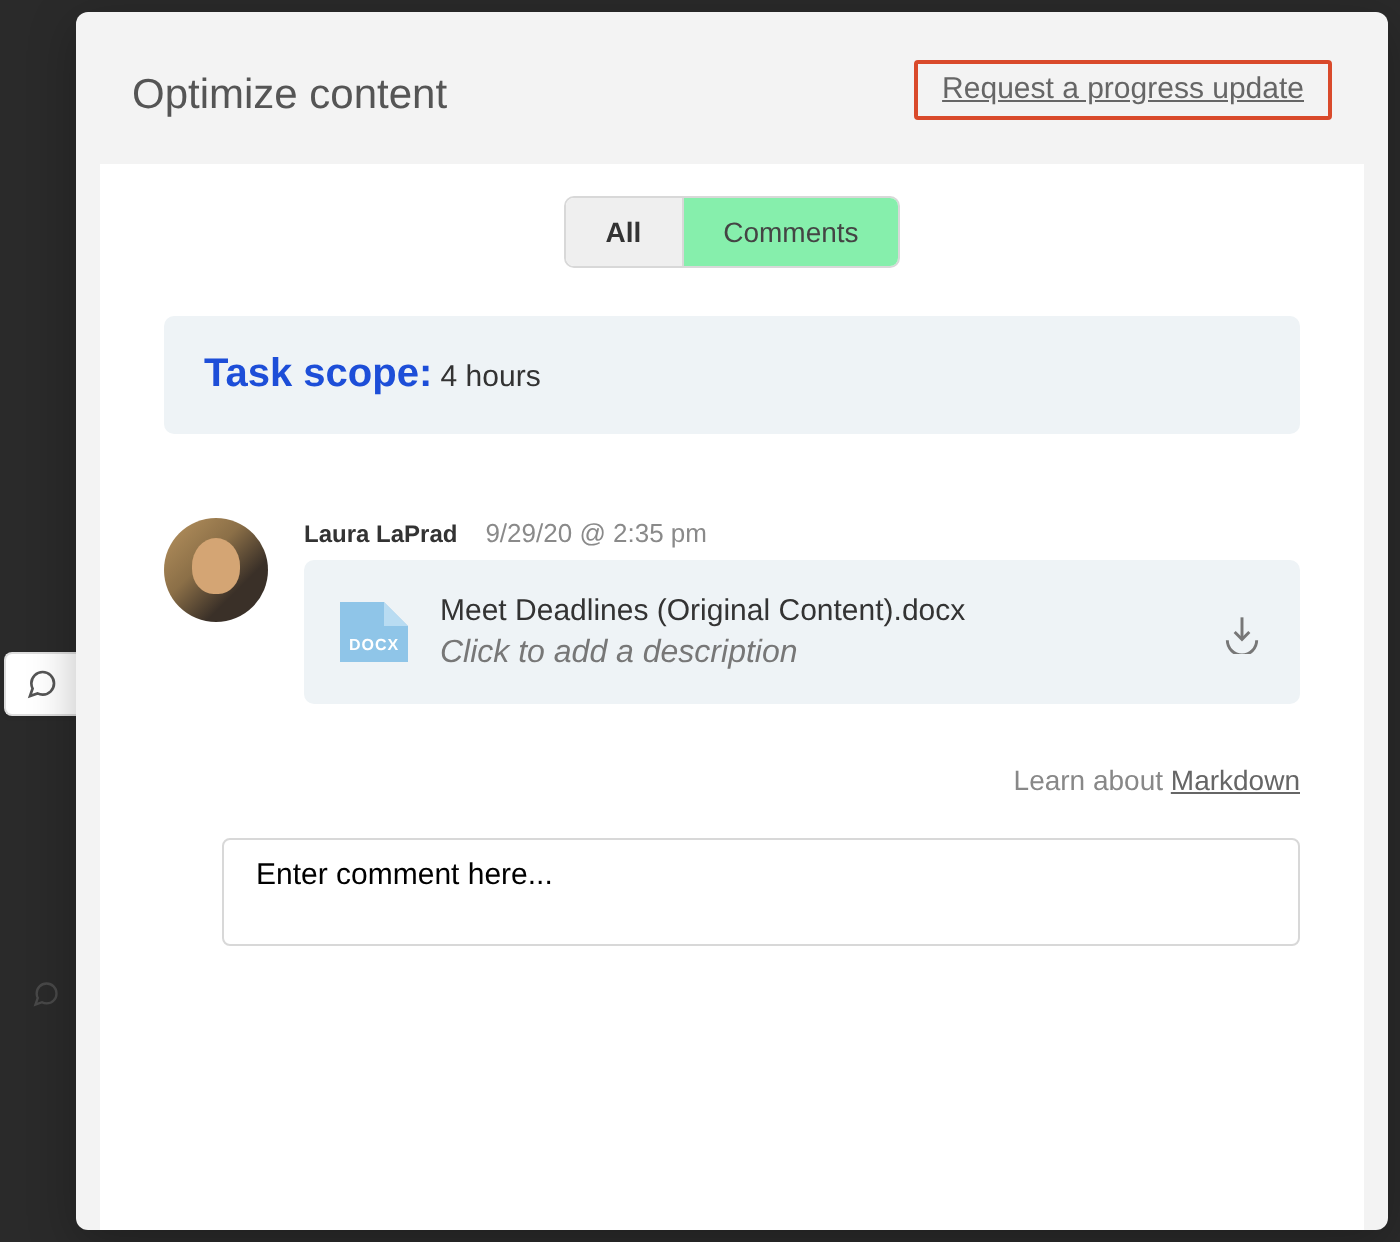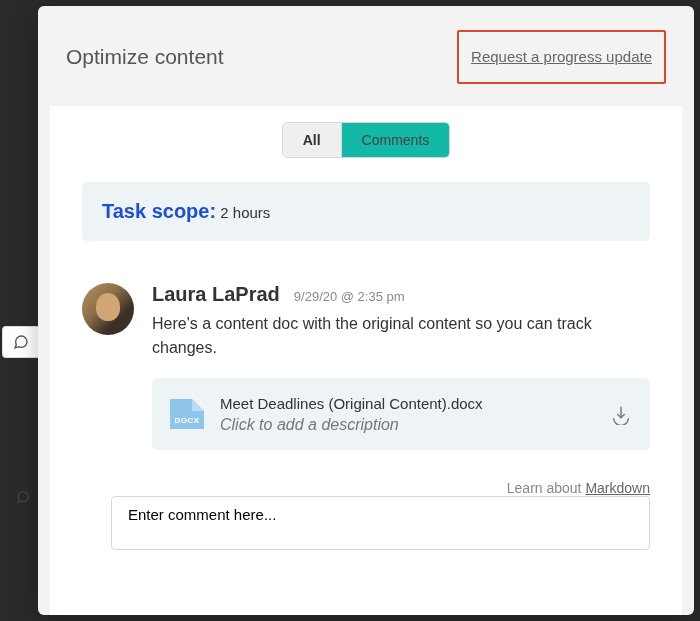--- a/index.html
+++ b/index.html
@@ -53,38 +53,38 @@
       border-radius: 6px;
       box-shadow: 0 6px 24px rgba(0,0,0,0.25);
       display: flex;
       flex-direction: column;
       overflow: hidden;
     }
     .modal-header {
       padding: 24px 28px 22px 28px;
       display: flex;
       justify-content: space-between;
-      align-items: center;
+      align-items: flex-end;
     }
     .modal-title {
       font-size: 21px;
       font-weight: 400;
       color: #555;
     }
     .progress-link {
       font-size: 15px;
       color: #666;
       text-decoration: underline;
       cursor: pointer;
       padding: 3px 6px;
     }
     .highlight-box {
       border: 2px solid #d94a2b;
       border-radius: 2px;
-      padding: 16px 6px;
+      padding: 4px 6px;
     }
     .modal-body {
       background: #fff;
       margin: 0 12px;
       flex: 1;
       padding: 16px 32px 0 32px;
       display: flex;
       flex-direction: column;
     }
     .tabs {
@@ -96,21 +96,21 @@
       display: flex;
       border: 1px solid #d8d8d8;
       border-radius: 5px;
       overflow: hidden;
     }
     .tab {
       padding: 9px 20px;
       font-size: 14px;
       color: #444;
       cursor: pointer;
-      background: #14b8a6;
+      background: #86efac;
       border: none;
       border-right: 1px solid #d8d8d8;
     }
     .tab:last-child { border-right: none; }
     .tab.active {
       background: #efefef;
       font-weight: 600;
       color: #333;
     }
     .scope-box {
@@ -142,21 +142,21 @@
       background: #d4a574;
       border-radius: 50% 50% 45% 45%;
     }
     .comment-body { flex: 1; }
     .comment-header {
       display: flex;
       align-items: baseline;
       gap: 14px;
       margin-bottom: 6px;
     }
-    .author { font-weight: 700; font-size: 20px; color: #333; }
+    .author { font-weight: 700; font-size: 12px; color: #333; }
     .timestamp { font-size: 13px; color: #8a8a8a; }
     .comment-text {
       font-size: 16px;
       color: #333;
       line-height: 1.5;
       margin-bottom: 18px;
     }
     .attachment {
       background: #eef3f6;
       border-radius: 5px;
@@ -218,21 +218,21 @@
       width: 22px; height: 22px;
       cursor: pointer;
       color: #777;
       flex-shrink: 0;
     }
     .markdown-hint {
       text-align: right;
       font-size: 14px;
       color: #888;
       margin-top: 30px;
-      margin-bottom: 0;
+      margin-bottom: 21px;
     }
     .markdown-hint .md-link { text-decoration: underline; cursor: pointer; color: #666; }
     .comment-input {
       border: 1px solid #d8d8d8;
       border-radius: 4px;
       padding: 9px 16px;
       font-size: 15px;
       color: #000000;
       min-height: 54px;
       cursor: text;
@@ -264,31 +264,30 @@
   <div class="modal-body">
 
     <div class="tabs">
       <div class="tab-group">
         <button class="tab active">All</button>
         <button class="tab">Comments</button>
       </div>
     </div>
 
     <div class="scope-box">
-      <span class="scope-label">Task scope:</span><span class="scope-value"> 2 hours</span>
+      <span class="scope-label">Task scope:</span><span class="scope-value"> 4 hours</span>
     </div>
 
     <div class="comment-row">
       <div class="avatar"></div>
       <div class="comment-body">
         <div class="comment-header">
           <span class="author">Laura LaPrad</span>
           <span class="timestamp">9/29/20 @ 2:35 pm</span>
         </div>
-        <div class="comment-text">Here's a content doc with the original content so you can track changes.</div>
 
         <div class="attachment">
           <div class="doc-icon">
             <div class="page"></div>
             <div class="fold2"></div>
             <div class="fold"></div>
             <div class="ext">DOCX</div>
           </div>
           <div class="attachment-info">
             <div class="attachment-name">Meet Deadlines (Original Content).docx</div>

